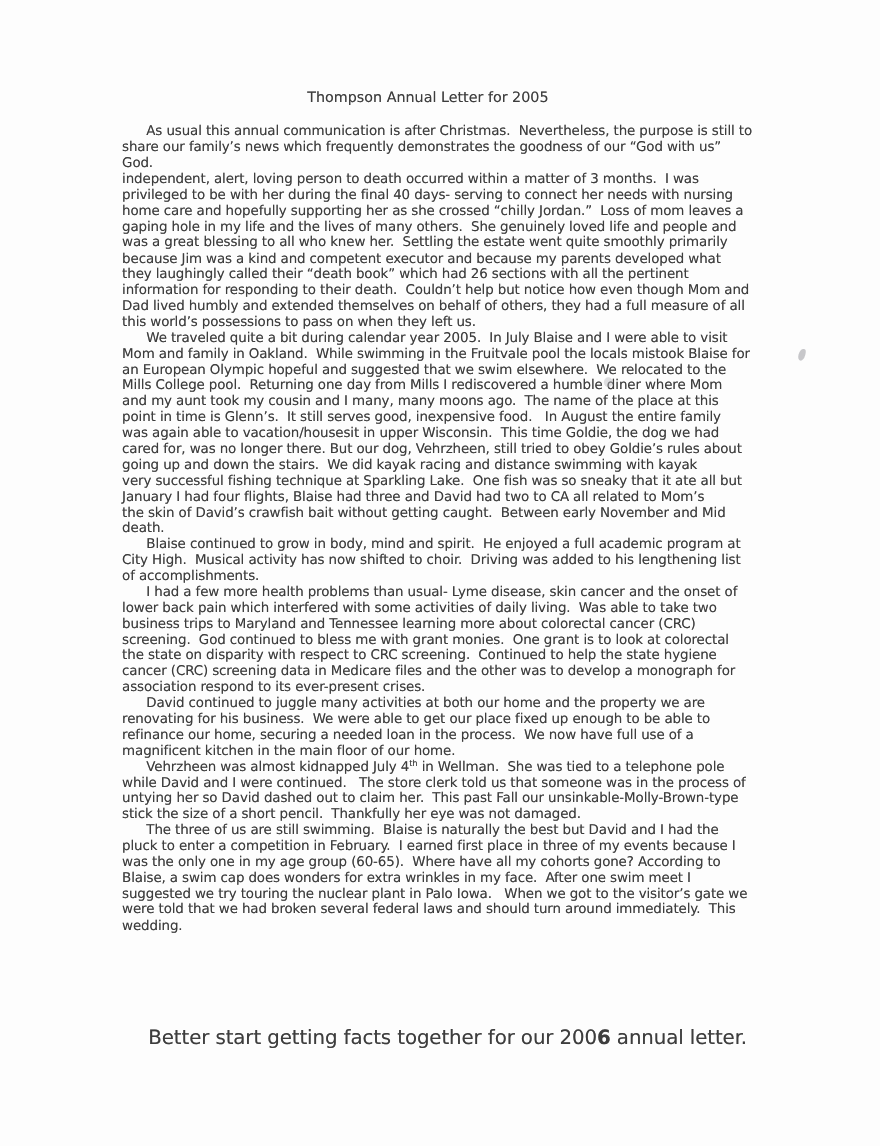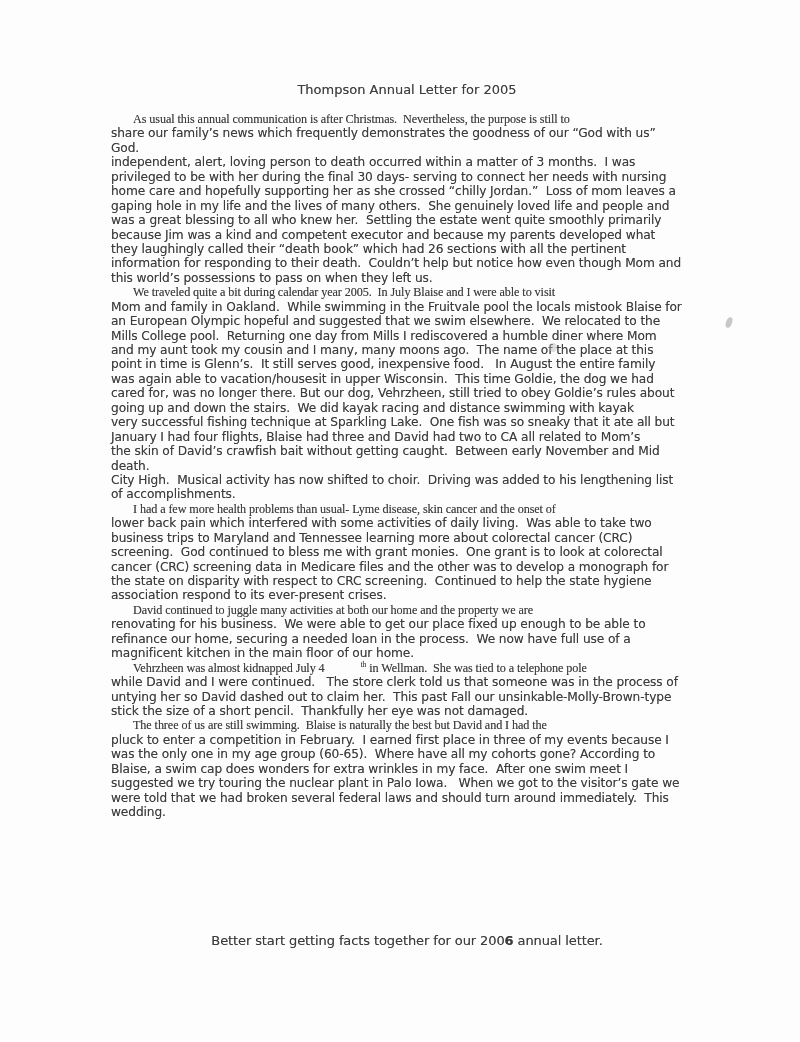--- a/index.html
+++ b/index.html
@@ -10,52 +10,51 @@
   }
   .sheet {
     position: relative;
     width: 800px; height: 1042px;
     background: var(--paper, #fdfdfd);
     color: var(--ink, #3d3d3d);
     overflow: hidden;
   }
   .title {
     position: absolute;
-    top: 82px; left: 111px; width: 592px;
+    top: 82px; left: 93px; width: 592px;
     text-align: center;
     font-size: 13px;
     font-weight: 400;
     white-space: pre;
     text-shadow: 0 0 0.6px rgba(70,70,70,0.55);
   }
   .letter-body {
     position: absolute;
     top: 112px; left: 111px; width: 600px;
   }
   .line {
     height: 14.45px;
     line-height: 14.45px;
     font-size: 12.2px;
     letter-spacing: -0.1px;
     white-space: pre;
     text-shadow: 0 0 0.6px rgba(70,70,70,0.55);
   }
-  .line.indent { padding-left: 22px; font-family: Liberation Serif, serif; }
+  .line.indent { padding-left: 22px; }
   .line sup, .closing sup {
     font-size: 0.62em;
     line-height: 0;
     vertical-align: super;
-    margin-left: 36px;
   }
   .line b, .closing b { font-weight: 700; }
   .closing {
     position: absolute;
     top: 933px; left: 111px; width: 592px;
     text-align: center;
-    font-size: 13px;
+    font-size: 18px;
     letter-spacing: -0.1px;
     white-space: pre;
     text-shadow: 0 0 0.6px rgba(70,70,70,0.55);
   }
   .smudge-right {
     position: absolute;
     left: 726px; top: 317px;
     width: 6px; height: 11px;
     background: #9a9aa0;
     border-radius: 60% 40% 55% 45%;
@@ -74,49 +73,51 @@
 </head>
 <body>
 
 <div class="sheet" style="--ink: #3d3d3d; --paper: #fdfdfd;">
   <div class="title">Thompson Annual Letter for 2005</div>
   <div class="letter-body" id="letter-body">
       <div class="line indent">As usual this annual communication is after Christmas.  Nevertheless, the purpose is still to</div>
       <div class="line">share our family’s news which frequently demonstrates the goodness of our “God with us”</div>
       <div class="line">God.</div>
       <div class="line">independent, alert, loving person to death occurred within a matter of 3 months.  I was</div>
-      <div class="line">privileged to be with her during the final 30 days- serving to connect her needs with nursing</div>
+      <div class="line">privileged to be with her during the final 40 days- serving to connect her needs with nursing</div>
       <div class="line">home care and hopefully supporting her as she crossed “chilly Jordan.”  Loss of mom leaves a</div>
       <div class="line">gaping hole in my life and the lives of many others.  She genuinely loved life and people and</div>
       <div class="line">was a great blessing to all who knew her.  Settling the estate went quite smoothly primarily</div>
       <div class="line">because Jim was a kind and competent executor and because my parents developed what</div>
       <div class="line">they laughingly called their “death book” which had 26 sections with all the pertinent</div>
       <div class="line">information for responding to their death.  Couldn’t help but notice how even though Mom and</div>
+      <div class="line">Dad lived humbly and extended themselves on behalf of others, they had a full measure of all</div>
       <div class="line">this world’s possessions to pass on when they left us.</div>
       <div class="line indent">We traveled quite a bit during calendar year 2005.  In July Blaise and I were able to visit</div>
       <div class="line">Mom and family in Oakland.  While swimming in the Fruitvale pool the locals mistook Blaise for</div>
       <div class="line">an European Olympic hopeful and suggested that we swim elsewhere.  We relocated to the</div>
       <div class="line">Mills College pool.  Returning one day from Mills I rediscovered a humble diner where Mom</div>
       <div class="line">and my aunt took my cousin and I many, many moons ago.  The name of the place at this</div>
       <div class="line">point in time is Glenn’s.  It still serves good, inexpensive food.   In August the entire family</div>
       <div class="line">was again able to vacation/housesit in upper Wisconsin.  This time Goldie, the dog we had</div>
       <div class="line">cared for, was no longer there. But our dog, Vehrzheen, still tried to obey Goldie’s rules about</div>
       <div class="line">going up and down the stairs.  We did kayak racing and distance swimming with kayak</div>
       <div class="line">very successful fishing technique at Sparkling Lake.  One fish was so sneaky that it ate all but</div>
       <div class="line">January I had four flights, Blaise had three and David had two to CA all related to Mom’s</div>
       <div class="line">the skin of David’s crawfish bait without getting caught.  Between early November and Mid</div>
       <div class="line">death.</div>
+      <div class="line indent">Blaise continued to grow in body, mind and spirit.  He enjoyed a full academic program at</div>
       <div class="line">City High.  Musical activity has now shifted to choir.  Driving was added to his lengthening list</div>
       <div class="line">of accomplishments.</div>
       <div class="line indent">I had a few more health problems than usual- Lyme disease, skin cancer and the onset of</div>
       <div class="line">lower back pain which interfered with some activities of daily living.  Was able to take two</div>
       <div class="line">business trips to Maryland and Tennessee learning more about colorectal cancer (CRC)</div>
       <div class="line">screening.  God continued to bless me with grant monies.  One grant is to look at colorectal</div>
+      <div class="line">the state on disparity with respect to CRC screening.  Continued to help the state hygiene</div>
       <div class="line">cancer (CRC) screening data in Medicare files and the other was to develop a monograph for</div>
-      <div class="line">the state on disparity with respect to CRC screening.  Continued to help the state hygiene</div>
       <div class="line">association respond to its ever-present crises.</div>
       <div class="line indent">David continued to juggle many activities at both our home and the property we are</div>
       <div class="line">renovating for his business.  We were able to get our place fixed up enough to be able to</div>
       <div class="line">refinance our home, securing a needed loan in the process.  We now have full use of a</div>
       <div class="line">magnificent kitchen in the main floor of our home.</div>
       <div class="line indent">Vehrzheen was almost kidnapped July 4<sup>th</sup> in Wellman.  She was tied to a telephone pole</div>
       <div class="line">while David and I were continued.   The store clerk told us that someone was in the process of</div>
       <div class="line">untying her so David dashed out to claim her.  This past Fall our unsinkable-Molly-Brown-type</div>
       <div class="line">stick the size of a short pencil.  Thankfully her eye was not damaged.</div>
       <div class="line indent">The three of us are still swimming.  Blaise is naturally the best but David and I had the</div>

